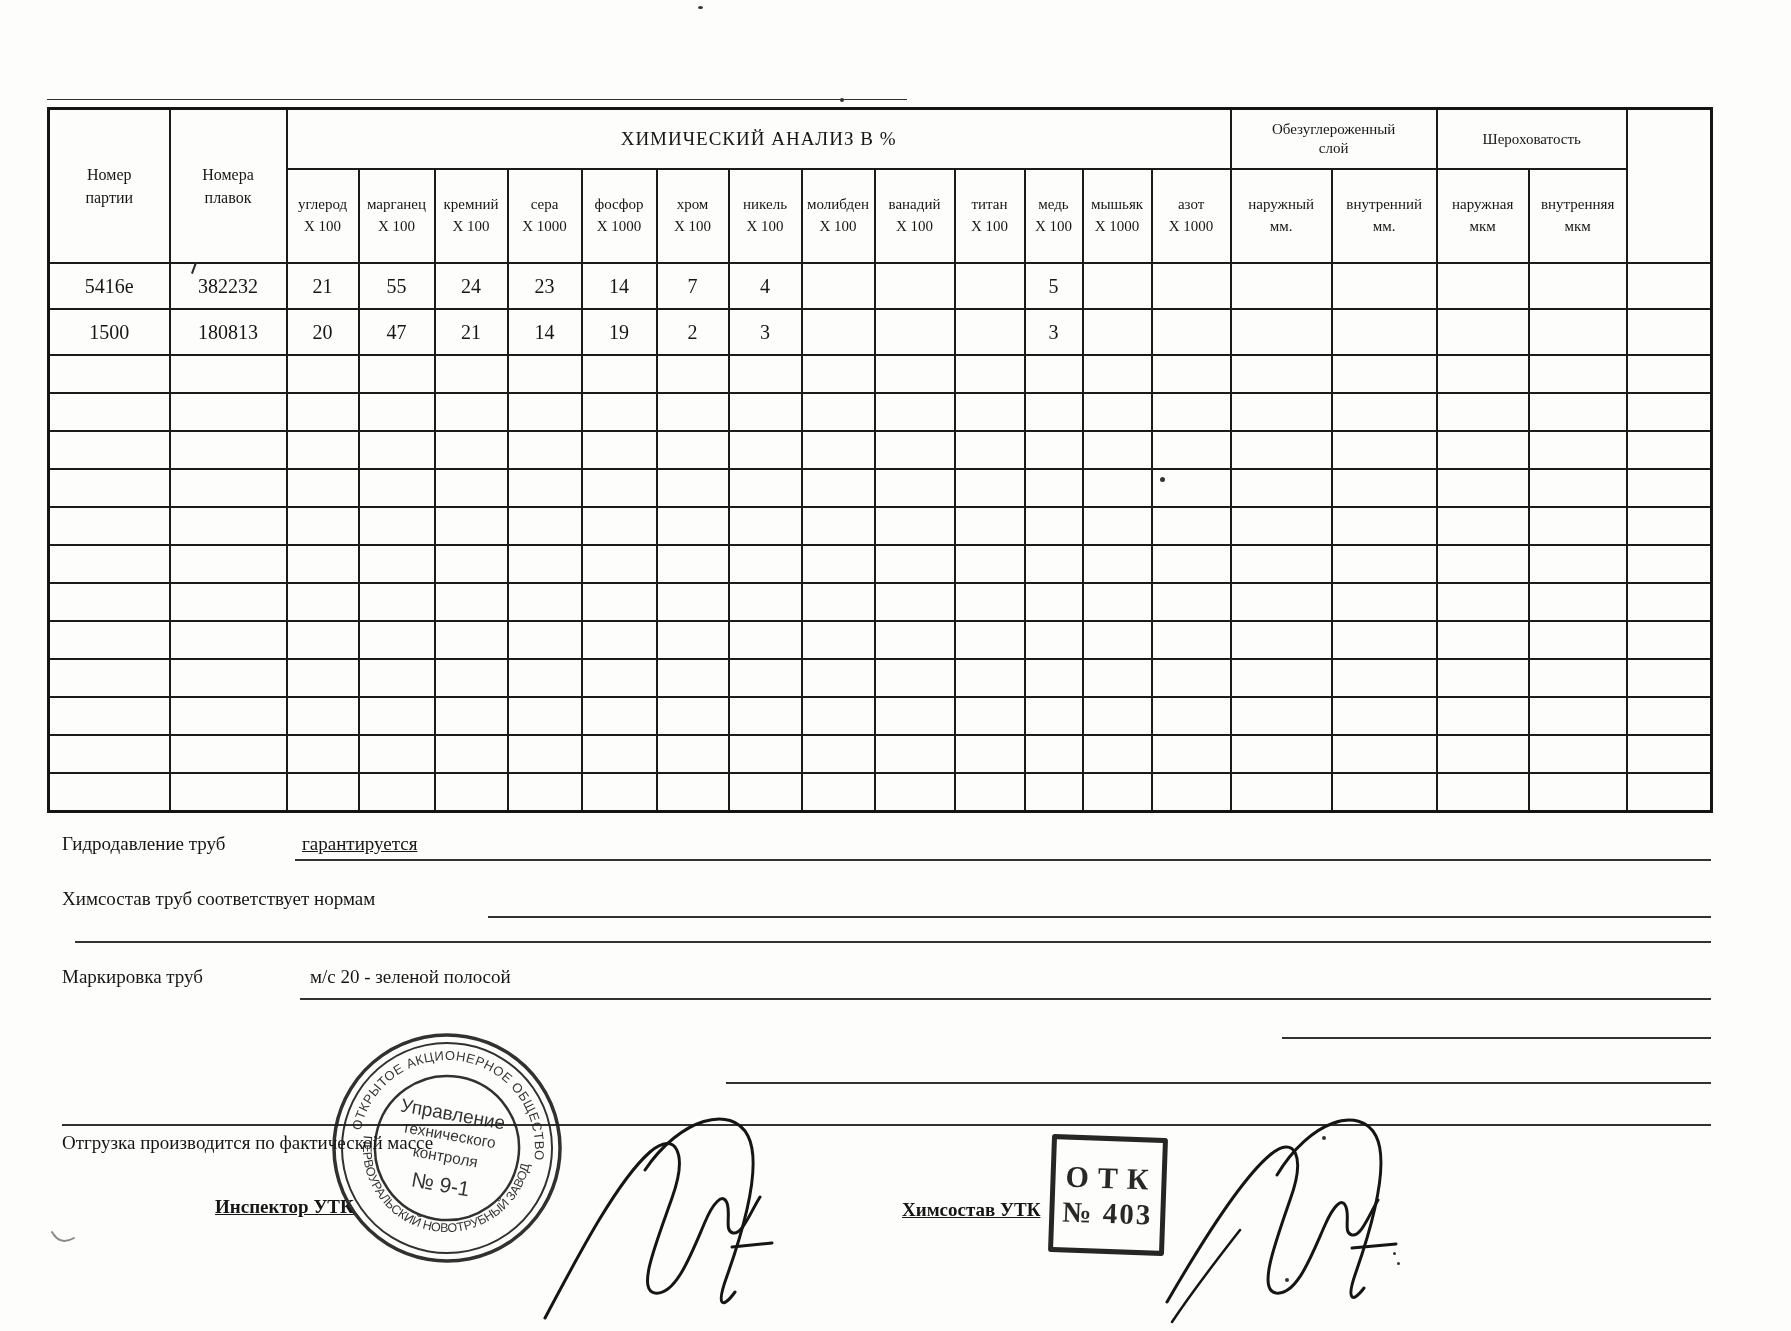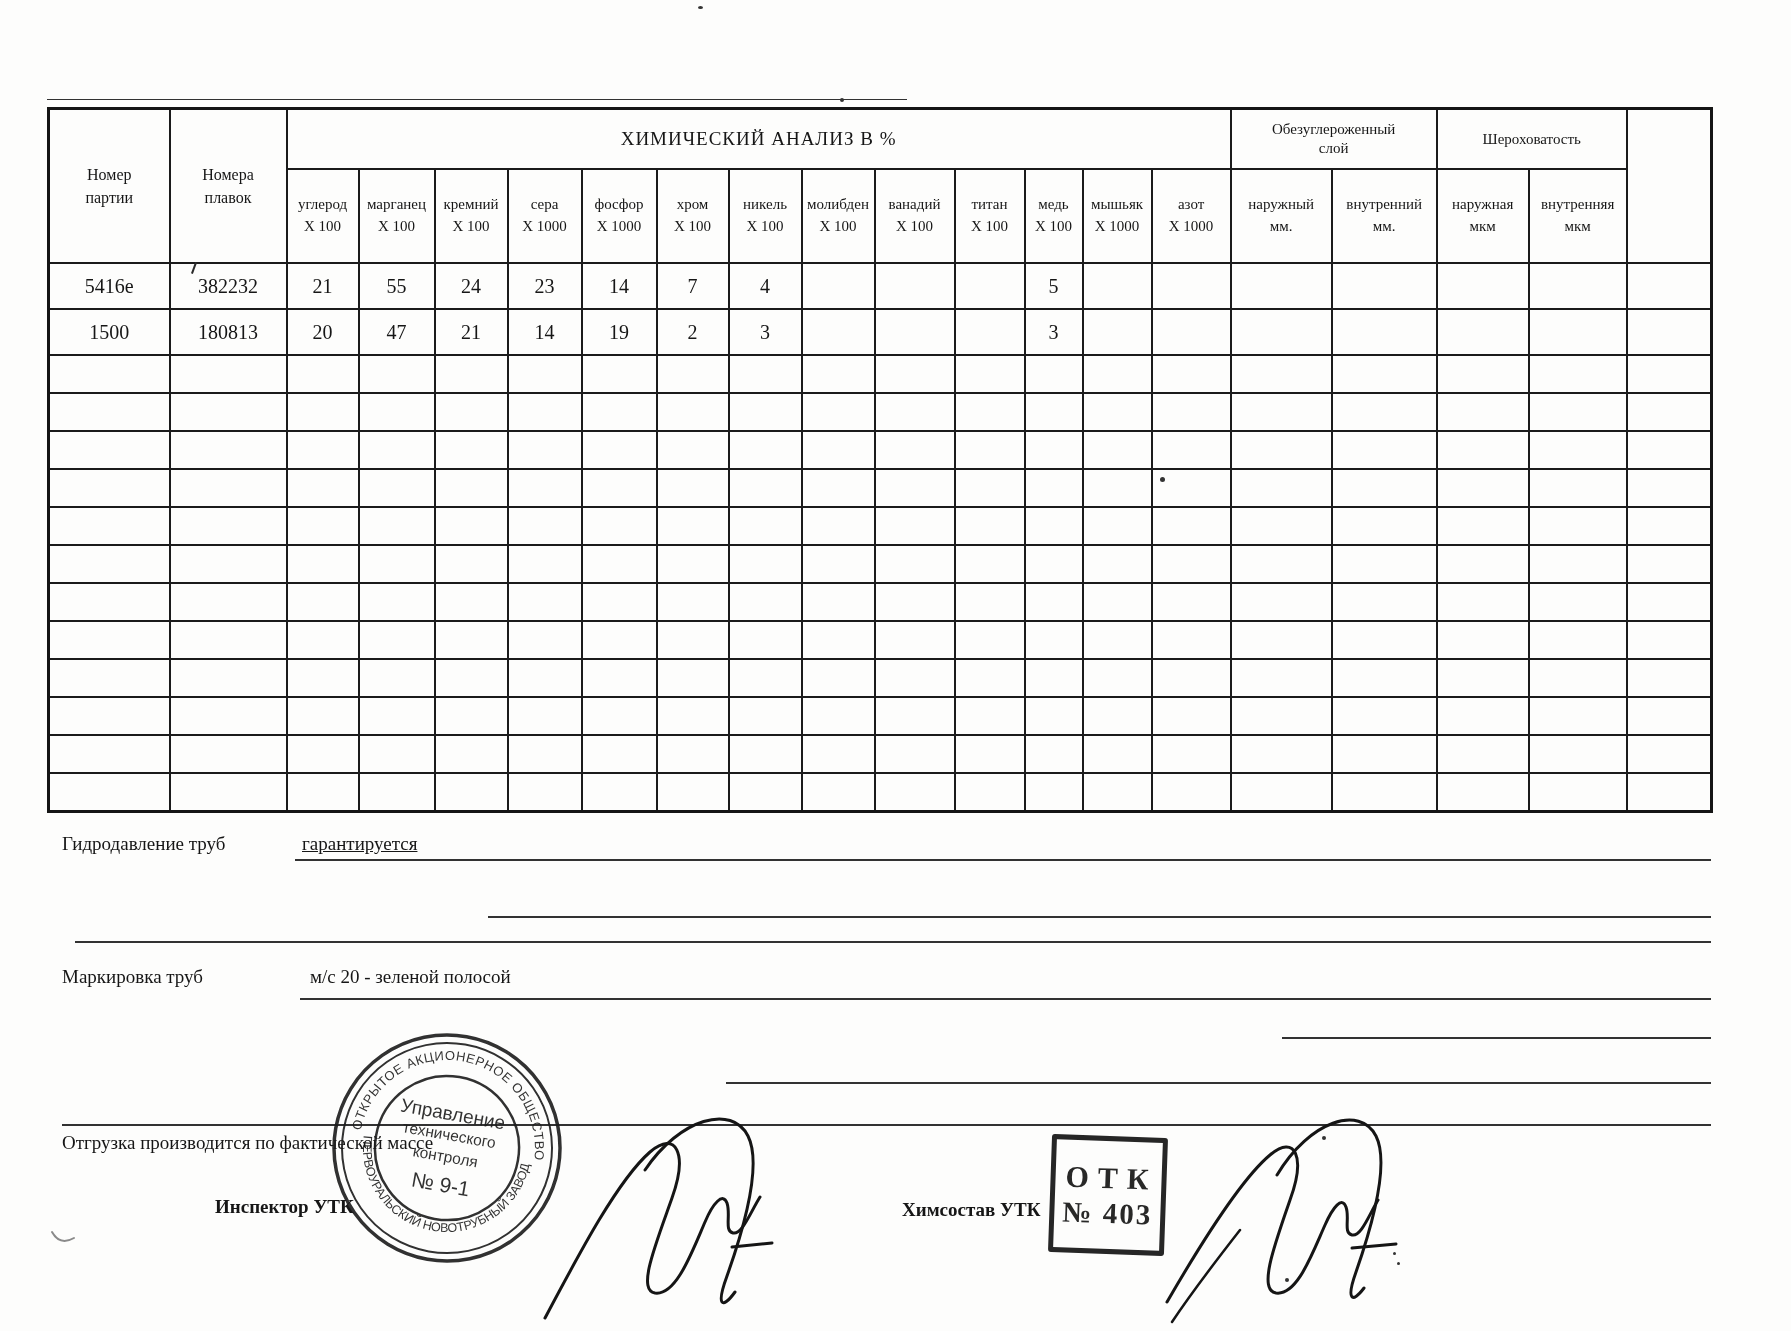--- a/index.html
+++ b/index.html
@@ -19,21 +19,21 @@
     font-weight:normal;overflow:hidden;
   }
   th.gh{height:58px;font-size:19px;letter-spacing:1px;white-space:pre-line;line-height:1.25;}
   th.gh2{font-size:15px;letter-spacing:0;}
   th.lh{font-size:16px;white-space:pre-line;line-height:1.45;}
   th.sub{height:92px;font-size:15px;line-height:1.45;}
   tbody td{height:36px;font-size:20px;}
   tbody tr.tall td{height:44px;}
   
   .txt{position:absolute;white-space:nowrap;font-size:19px;}
-  .bold{font-weight:bold;}
+  .bold{font-weight:bold;text-decoration:underline;}
   .rline{position:absolute;height:0;border-top:2px solid #1c1c1c;opacity:.9;}
   .thin{border-top-width:1px;}
   
   .stamp-rect{
     position:absolute;left:1050px;top:1136px;width:106px;height:108px;
     border:5px solid #141414;border-radius:3px;transform:rotate(2deg);
     display:flex;flex-direction:column;justify-content:center;align-items:center;
     opacity:.92;background:transparent;
   }
   .stamp-rect .l1{font-size:30px;font-weight:bold;letter-spacing:9px;padding-left:6px;}
@@ -464,20 +464,21 @@
           <td></td>
           <td></td>
         </tr>
       </tbody>
   </table>
 
   <span class="txt" style="left:62px;top:833px;">Гидродавление труб</span>
   <span class="txt" style="left:302px;top:833px;text-decoration:underline;">гарантируется</span>
   <div class="rline" style="left:295px;top:859px;width:1416px;"></div>
 
+  <span class="txt" style="left:62px;top:888px;">Химсостав труб соответствует нормам</span>
   <div class="rline" style="left:488px;top:916px;width:1223px;"></div>
   <div class="rline" style="left:75px;top:941px;width:1636px;"></div>
 
   <span class="txt" style="left:62px;top:966px;">Маркировка труб</span>
   <span class="txt" style="left:310px;top:966px;">м/с 20 - зеленой полосой</span>
   <div class="rline" style="left:300px;top:998px;width:1411px;"></div>
 
   <div class="rline" style="left:1282px;top:1037px;width:429px;"></div>
   <div class="rline" style="left:726px;top:1082px;width:985px;"></div>
   <div class="rline" style="left:62px;top:1124px;width:1649px;"></div>

